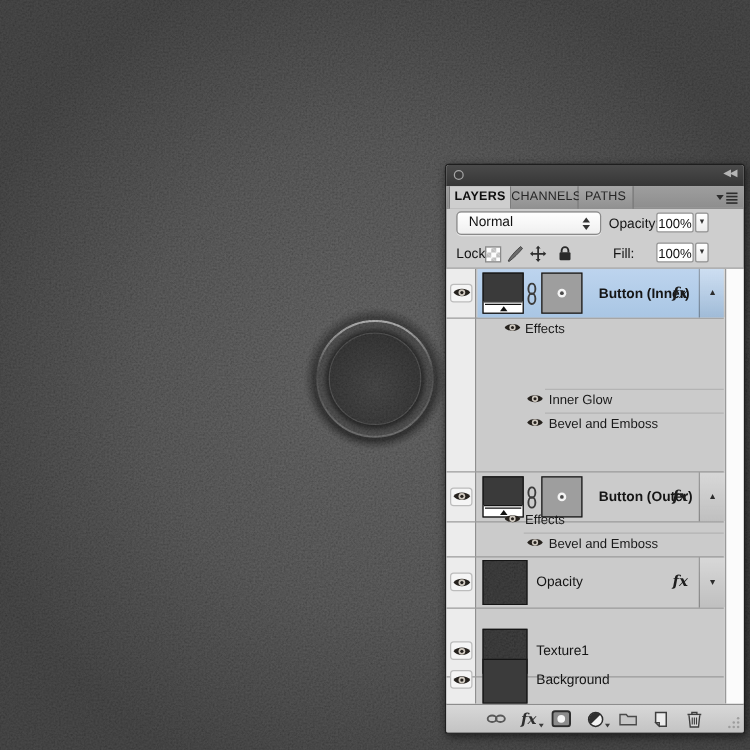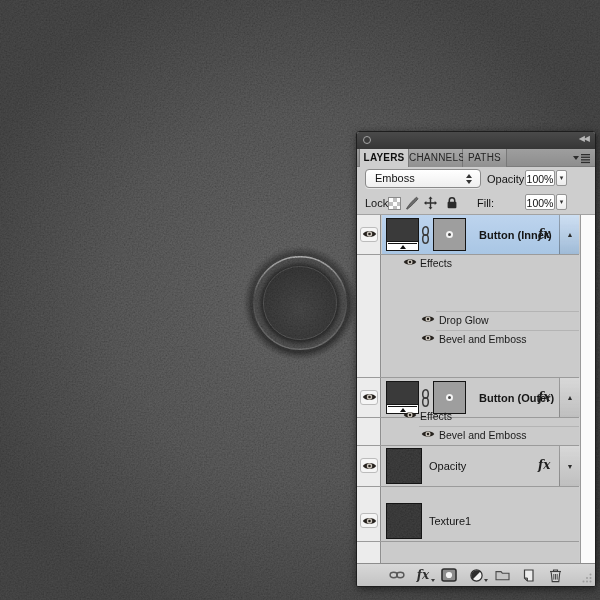--- a/index.html
+++ b/index.html
@@ -157,21 +157,21 @@
         <polygon points="0,3 6,3 3,7" fill="#2d2d2d"></polygon>
         <rect x="8" y="1" width="9" height="1.3" fill="#2d2d2d"></rect>
         <rect x="8" y="3.6" width="9" height="1.3" fill="#2d2d2d"></rect>
         <rect x="8" y="6.2" width="9" height="1.3" fill="#2d2d2d"></rect>
         <rect x="8" y="8.8" width="9" height="1.3" fill="#2d2d2d"></rect>
       </svg>
     </div>
 
     <div class="blendrow">
       <div class="select">
-        <span>Emboss</span>
+        <span>Normal</span>
         <span class="stepper">
             <i class="up"></i>
             <i class="dn"></i>
           </span>
       </div>
       <span class="pslabel" style="left:130px;top:0;">Opacity:</span>
       <span class="valbox" style="left:168px;">100%</span>
       <span class="valdrop" style="left:199px;">▾</span>
     </div>
 
@@ -181,21 +181,21 @@
       <svg class="lockicons" style="left:48px;" width="14" height="14" viewBox="0 0 14 14">
         <path d="M1.5 12.8 C3.5 8.8 8.5 3.6 11.6 1.2 L13 2.8 C10.2 6.2 5.6 10.8 2.2 13.2 Z" fill="#6b6b6b" stroke="#3f3f3f" stroke-width="0.7"></path>
       </svg>
       <svg class="lockicons" style="left:66px;" width="15" height="15" viewBox="0 0 14 14">
         <path d="M7 0.5 L9 2.8 H7.7 V6.3 H11.2 V5 L13.5 7 L11.2 9 V7.7 H7.7 V11.2 H9 L7 13.5 L5 11.2 H6.3 V7.7 H2.8 V9 L0.5 7 L2.8 5 V6.3 H6.3 V2.8 H5 Z" fill="#2e2e2e"></path>
       </svg>
       <svg class="lockicons" style="left:88px;" width="14" height="14" viewBox="0 0 14 14">
         <path d="M4.3 6 V4.4 a2.7 2.7 0 0 1 5.4 0 V6" fill="none" stroke="#2a2a2a" stroke-width="1.5"></path>
         <rect x="2.6" y="5.8" width="8.8" height="6.4" rx="1" fill="#2a2a2a"></rect>
       </svg>
-      <span class="pslabel" style="left:120px;top:0;width:44px;text-align:left;">Fill:</span>
+      <span class="pslabel" style="left:120px;top:0;width:44px;text-align:center;">Fill:</span>
       <span class="valbox" style="left:168px;">100%</span>
       <span class="valdrop" style="left:199px;">▾</span>
     </div>
 
     <div id="list">
       <div class="eyecol-bg"></div>
       <div class="content-bg"></div>
       <div class="scrollstrip"></div>
 
       <div class="lrow sel rowline" style="top:0;height:39px;text-align:center;">
@@ -234,21 +234,21 @@
         <span class="etext" style="left:63px;">Effects</span>
       </div>
 
       <div class="erow" style="top:96px;">
         <span class="eline" style="left:79px;"></span>
         <svg class="eeye" style="left:64px;" width="14" height="10" viewBox="0 0 15 10">
           <path d="M.8 5 C3.2 1.1 11.8 1.1 14.2 5 C11.8 8.9 3.2 8.9 .8 5 Z" fill="#26221e"></path>
           <circle cx="7.5" cy="5" r="2.7" fill="#cfc9c0"></circle>
             <circle cx="7.5" cy="5" r="1.3" fill="#26221e"></circle>
         </svg>
-        <span class="etext" style="left:82px;">Drop Glow</span>
+        <span class="etext" style="left:82px;">Inner Glow</span>
       </div>
       <div class="erow" style="top:115px;">
         <span class="eline" style="left:79px;"></span>
         <svg class="eeye" style="left:64px;" width="14" height="10" viewBox="0 0 15 10">
           <path d="M.8 5 C3.2 1.1 11.8 1.1 14.2 5 C11.8 8.9 3.2 8.9 .8 5 Z" fill="#26221e"></path>
           <circle cx="7.5" cy="5" r="2.7" fill="#cfc9c0"></circle>
             <circle cx="7.5" cy="5" r="1.3" fill="#26221e"></circle>
         </svg>
         <span class="etext" style="left:82px;">Bevel and Emboss</span>
       </div>
@@ -326,20 +326,31 @@
         </span>
         <span class="thumb" style="left:29px;top:2px;width:36px;height:36px;">
           <svg width="34" height="34">
               <rect width="34" height="34" fill="#2e2e2e"></rect>
             <rect width="34" height="34" filter="url(#grain)" opacity="0.5" style="mix-blend-mode:overlay"></rect>
             </svg>
         </span>
         <span class="lname" style="left:72px;">Texture1</span>
       </div>
 
+      <div class="lrow" style="top:310px;height:38px;">
+        <span class="eyewell">
+          <svg width="15" height="10" viewBox="0 0 15 10">
+            <path d="M.8 5 C3.2 1.1 11.8 1.1 14.2 5 C11.8 8.9 3.2 8.9 .8 5 Z" fill="#26221e"></path>
+            <circle cx="7.5" cy="5" r="2.7" fill="#cfc9c0"></circle>
+              <circle cx="7.5" cy="5" r="1.3" fill="#26221e"></circle>
+          </svg>
+        </span>
+        <span class="thumb" style="left:29px;top:2px;width:36px;height:36px;background:#3b3b3b;"></span>
+        <span class="lname" style="left:72px;">Background</span>
+      </div>
     </div>
 
     <div id="btoolbar">
       <span class="tbi" style="left:32px;">
         <svg width="17" height="10" viewBox="0 0 17 10">
           <ellipse cx="5" cy="5" rx="3.8" ry="2.8" fill="none" stroke="#585858" stroke-width="1.6"></ellipse>
           <ellipse cx="12" cy="5" rx="3.8" ry="2.8" fill="none" stroke="#585858" stroke-width="1.6"></ellipse>
         </svg>
       </span>
       <span class="tbi" style="left:58px;">

